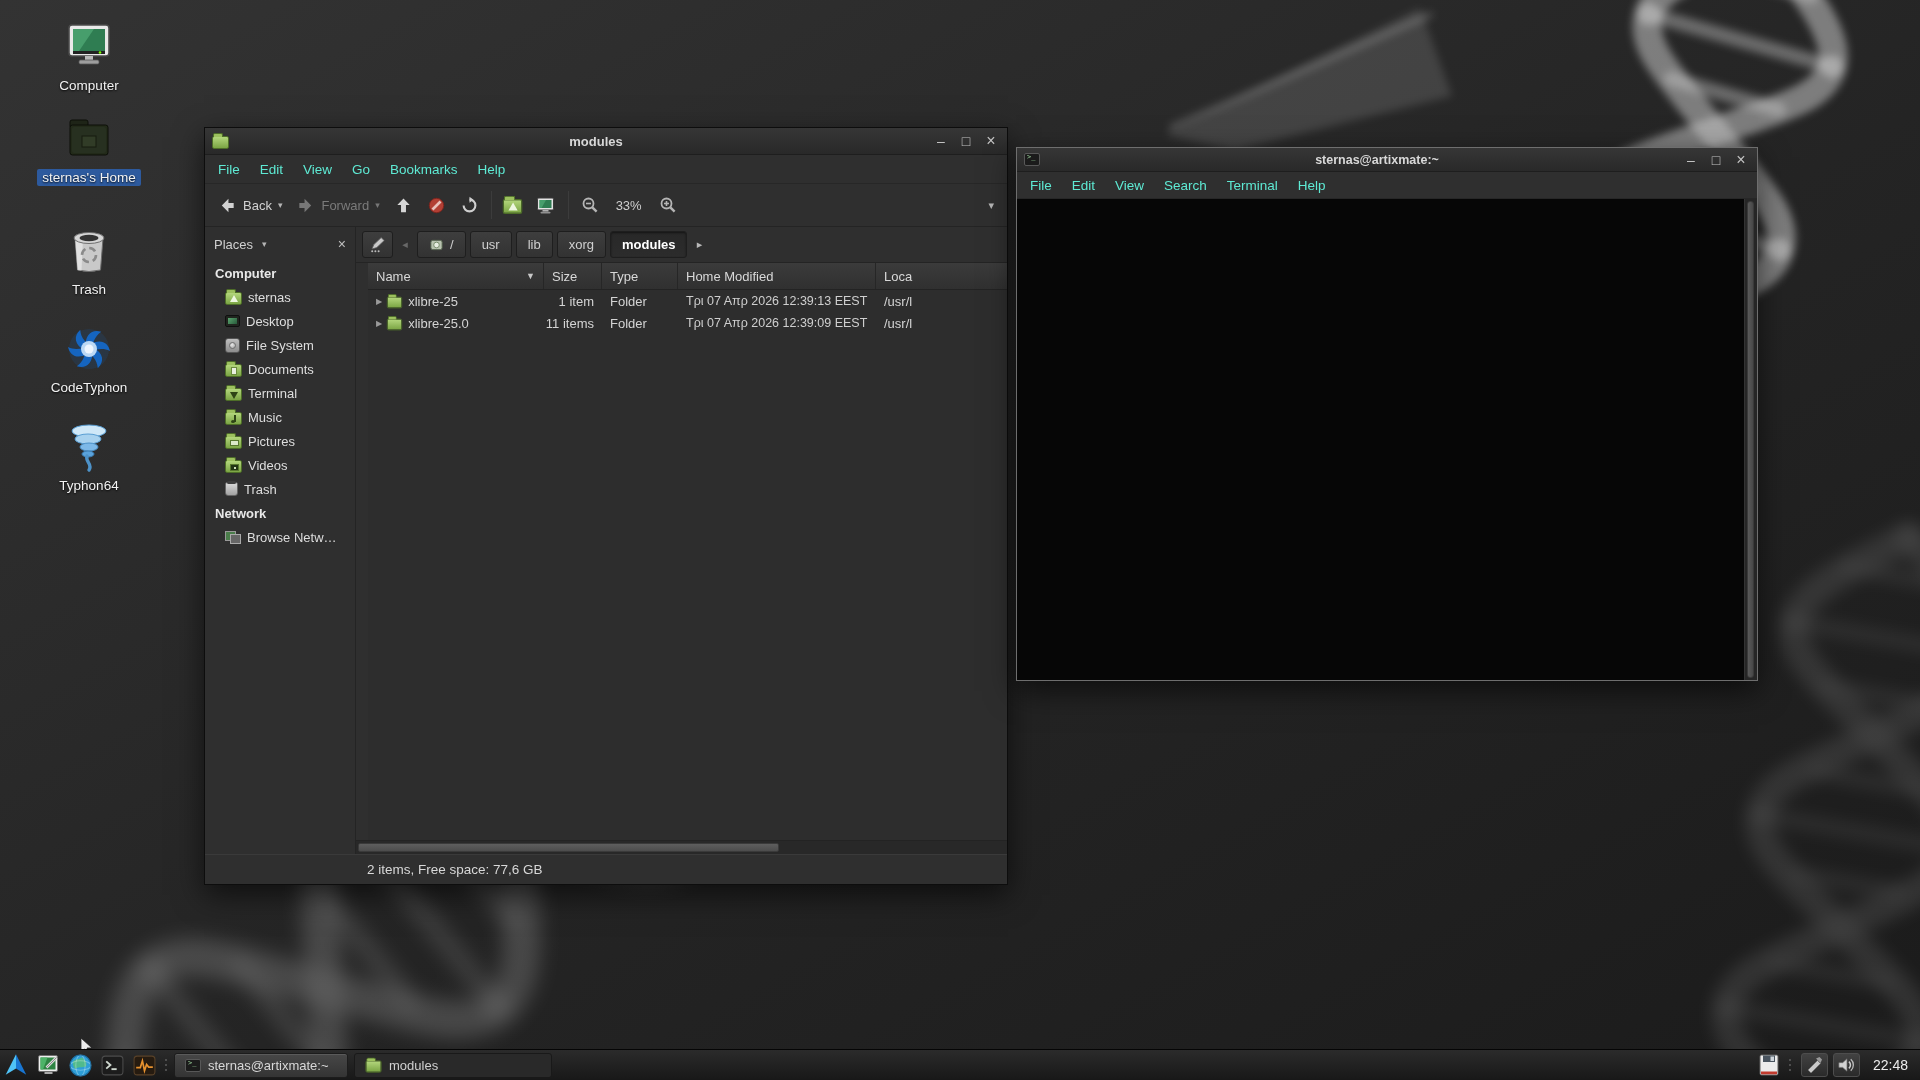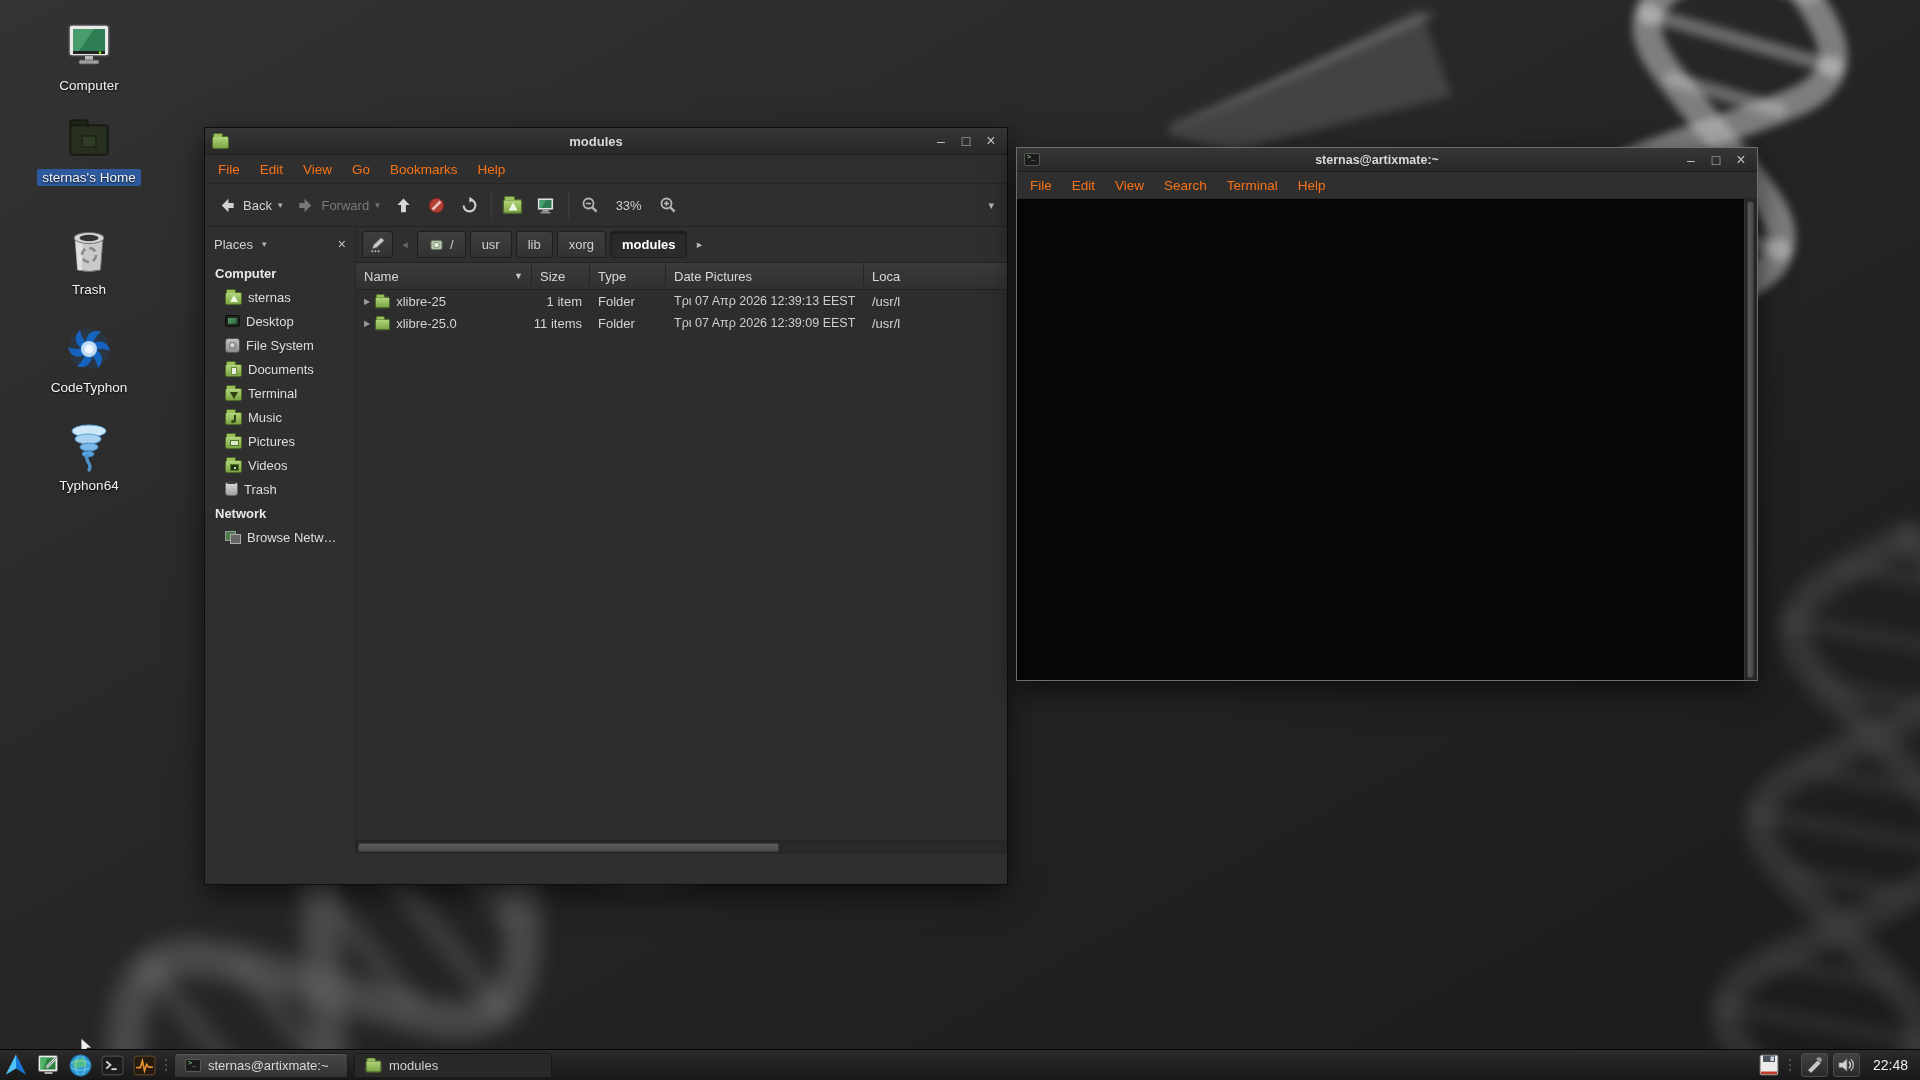--- a/index.html
+++ b/index.html
@@ -22,21 +22,21 @@
     box-shadow:0 10px 28px rgba(0,0,0,.6); }
   .titlebar { height:27px; display:flex; align-items:center; position:relative;
     background:linear-gradient(#363636,#292929); border-bottom:1px solid #1e1e1e; padding:0 7px; }
   .titlebar .t-title { position:absolute; left:60px; right:80px; text-align:center;
     font-size:13px; font-weight:bold; color:#d8d8d8; white-space:nowrap; overflow:hidden; }
   .winbtns { margin-left:auto; display:flex; gap:7px; z-index:2; }
   .wbtn { width:18px; text-align:center; color:#c2c2c2; font-size:14px; line-height:18px; }
   .wbtn.cl { font-size:16px; }
   .menubar { height:29px; display:flex; align-items:center; background:#2f2f2f;
     border-bottom:1px solid #272727; padding:0 3px; }
-  .mi { padding:0 10px; font-size:13.5px; color:#f97316; line-height:29px; }
+  .mi { padding:0 10px; font-size:13.5px; color:#5eead4; line-height:29px; }
 
   
   .fold { width:17px; height:13px; background:linear-gradient(#b3d67c,#7ba544);
     border:1px solid #4e6e28; border-radius:2px; position:relative; flex:none; margin-top:3px; }
   .fold::before { content:""; position:absolute; left:0; top:-4px; width:8px; height:3px;
     background:#9cc05e; border:1px solid #4e6e28; border-bottom:0; border-radius:2px 2px 0 0; }
   .emb-up { position:absolute; left:4px; top:2px; width:0; height:0;
     border-left:4px solid transparent; border-right:4px solid transparent; border-bottom:7px solid #eef7e0; }
   .emb-dn { position:absolute; left:4px; top:3px; width:0; height:0;
     border-left:4px solid transparent; border-right:4px solid transparent; border-top:7px solid #2e4416; }
@@ -78,21 +78,21 @@
   .srow.hdr { padding-left:10px; font-weight:bold; color:#e8e8e8; font-size:13px; }
   .fm-right { flex:1; display:flex; flex-direction:column; min-width:0; }
   .pathbar { height:36px; display:flex; align-items:center; gap:4px; padding:0 6px;
     border-bottom:1px solid #242424; background:#2f2f2f; }
   .pbtn { height:27px; display:inline-flex; align-items:center; gap:6px; padding:0 11px;
     background:linear-gradient(#3e3e3e,#323232); border:1px solid #1e1e1e; border-radius:3px;
     color:#d0d0d0; font-size:13px; }
   .pbtn.active { background:linear-gradient(#282828,#2c2c2c); font-weight:bold; color:#fff; box-shadow:inset 0 1px 2px rgba(0,0,0,.5); }
   .pnav { width:16px; text-align:center; color:#b9b9b9; font-size:11px; }
   .pnav.dis { color:#686868; }
-  .fm-list { flex:1; background:#2d2d2d; overflow:hidden; display:flex; flex-direction:column; }
+  .fm-list { flex:1; background:#2d2d2d; overflow:hidden; display:flex; flex-direction:column;margin-left:12px; }
   .lhead { height:27px; display:flex; background:linear-gradient(#3b3b3b,#303030); border-bottom:1px solid #232323; flex:none; }
   .hcell { display:flex; align-items:center; padding:0 8px; font-size:13px; color:#d8d8d8;
     border-right:1px solid #262626; overflow:hidden; white-space:nowrap; }
   .c-name { width:176px; } .c-size { width:58px; } .c-type { width:76px; } .c-date { width:198px; } .c-loc { flex:1; }
   .hcell .sort { margin-left:auto; font-size:9px; color:#c8c8c8; }
   .lrow { height:22px; display:flex; align-items:center; font-size:13px; color:#d4d4d4; }
   .lrow .cell { display:flex; align-items:center; padding:0 8px; overflow:hidden; white-space:nowrap; }
   .lrow .c-size { justify-content:flex-end; }
   .lrow .c-date { color:#cfcfcf; font-size:12.5px; }
   .exp { font-size:8px; color:#9a9a9a; margin-right:4px; }
@@ -460,21 +460,21 @@
             <span>Name</span>
             <span class="sort">▼</span>
           </span>
           <span class="hcell c-size">
               <span>Size</span>
             </span>
           <span class="hcell c-type">
               <span>Type</span>
             </span>
           <span class="hcell c-date">
-              <span>Date Pictures</span>
+              <span>Home Modified</span>
             </span>
           <span class="hcell c-loc" style="border-right:none">
               <span>Loca</span>
             </span>
         </div>
         <div class="lrow">
           <span class="cell c-name">
             <span class="exp">▶</span>
             <span class="fold"></span>
             <span>xlibre-25</span>
@@ -496,20 +496,23 @@
           <span class="cell c-loc">/usr/l</span>
         </div>
       </div>
 
       <div class="hscroll">
         <div class="hthumb"></div>
       </div>
     </div>
   </div>
 
+  <div class="statusbar">
+    <span class="st">2 items, Free space: 77,6 GB</span>
+  </div>
 </div>
 
 <div class="window" id="term">
   <div class="titlebar">
     <span class="term-ico"></span>
     <span class="t-title">sternas@artixmate:~</span>
     <span class="winbtns">
       <span class="wbtn">–</span>
       <span class="wbtn">□</span>
       <span class="wbtn cl">×</span>

